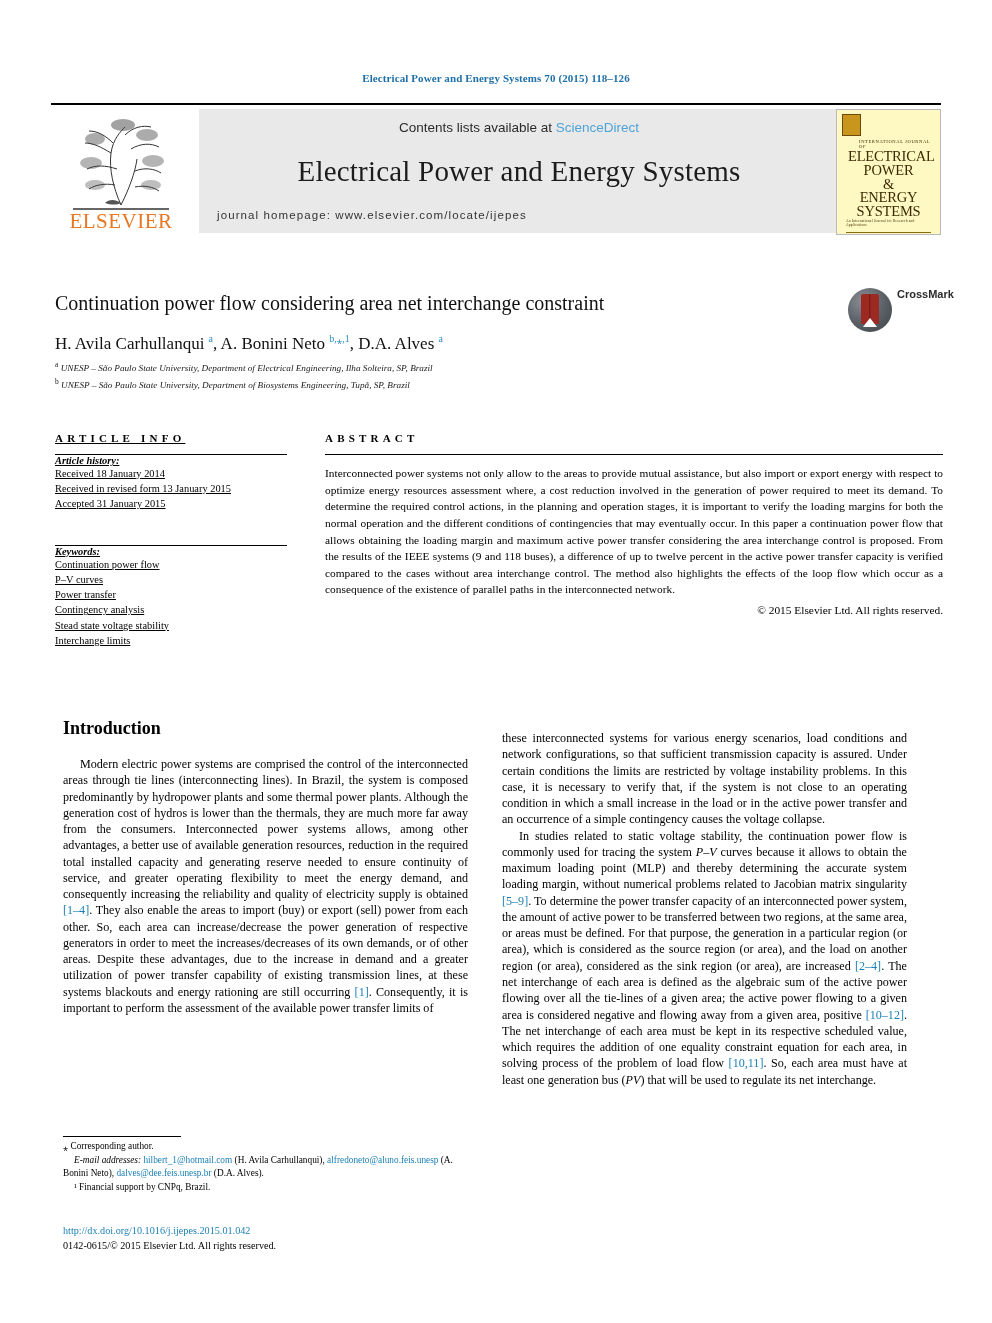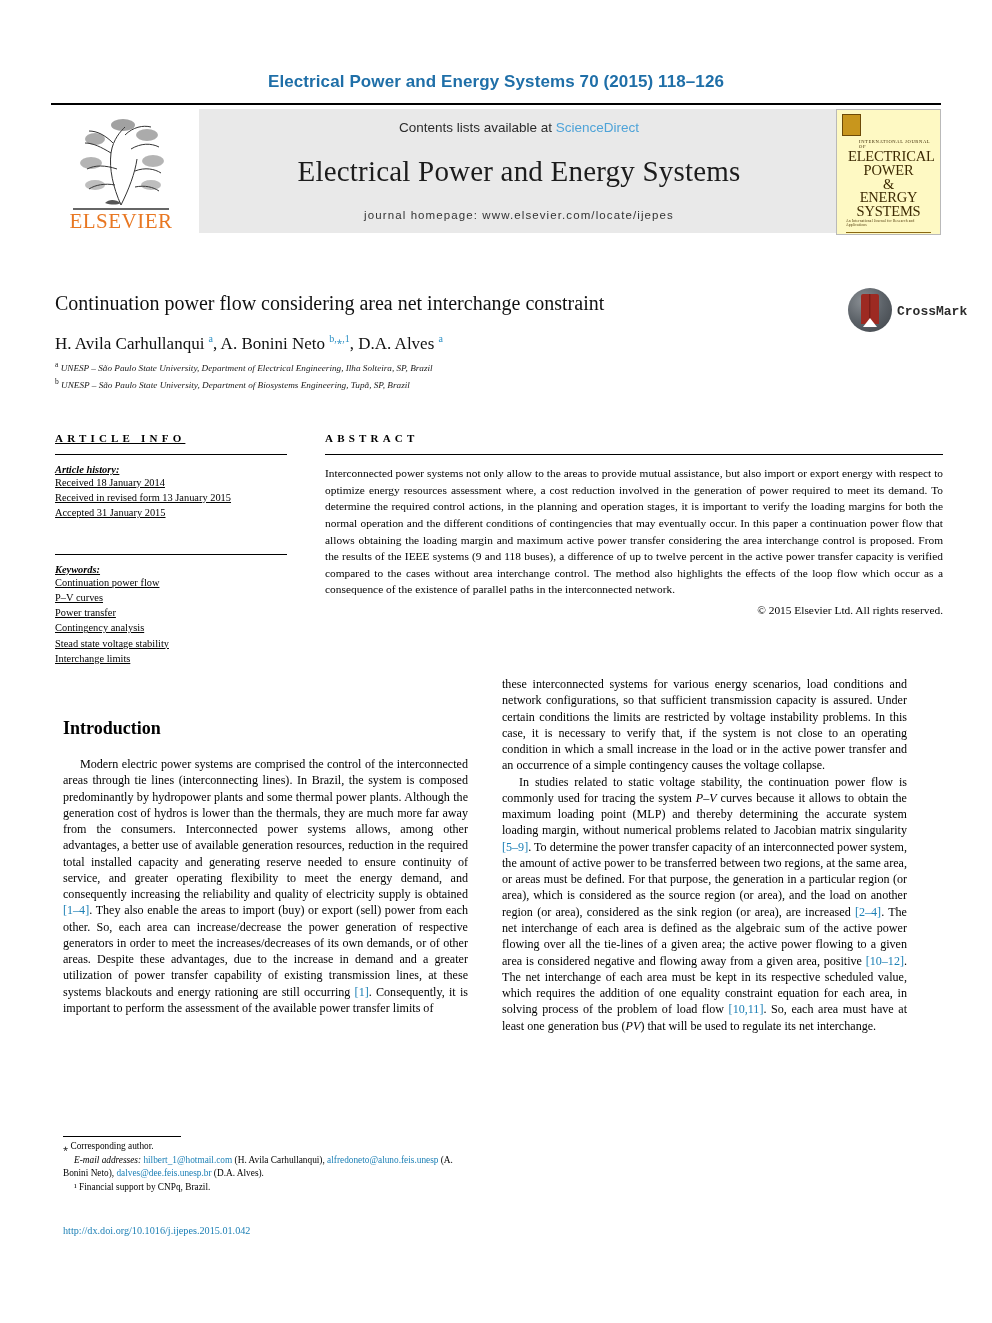--- a/index.html
+++ b/index.html
@@ -10,22 +10,22 @@
     color:#000;
     position:relative;
     overflow:hidden;
   }
   .page { position:absolute; left:0; top:0; width:992px; height:1323px; }
 
   
   .runninghead {
     position:absolute; top:72px; left:0; width:992px;
     text-align:center;
-    font-family:Liberation Sans, sans-serif;
-    font-weight:bold; font-size:17px;
+    font-family:Liberation Serif, serif;
+    font-weight:bold; font-size:11px;
     color:#1f6fa8; letter-spacing:.1px;
   }
 
   
   .banner {
     position:absolute; left:51px; top:103px; width:890px; height:132px;
     border-top:2.2px solid #000;
   }
   .banner-logo {
     position:absolute; left:0; top:4px; width:140px; height:124px;
@@ -40,23 +40,22 @@
     font-size:13.5px; color:#2b2b2b;
   }
   .contents-line .sd { color:#4ea3d8; }
   .journal-title {
     margin-top:20px;
     font-family:"Liberation Serif", serif;
     font-size:29px; color:#1c1c1c; letter-spacing:.2px;
   }
   .homepage-line {
     position:absolute; bottom:12px; left:0; width:100%;
-    text-align:center;
     font-family:"Liberation Sans", sans-serif;
-    font-size:11.5px; color:#333; letter-spacing:1.1px;
+    font-size:11.5px; color:#333; letter-spacing:1.1px;padding-left:18px;
   }
   .banner-cover {
     position:absolute; right:0; top:4px; width:103px; height:124px;
     border:1px solid #b9b9b9;
     background:#fef9c3;
     overflow:hidden;
   }
   .cover-inner { position:absolute; inset:0; padding:4px 5px; }
   .cover-crest {
     width:17px; height:20px; border:1px solid #6d4a07;
@@ -101,55 +100,55 @@
   .cm-book:after {
     content:""; position:absolute; left:50%; top:0; width:1.4px; height:100%;
     background:#6e1b16; transform:translateX(-50%);
   }
   .cm-tri {
     position:absolute; left:15px; bottom:5px;
     width:0;height:0;border-left:7px solid transparent;border-right:7px solid transparent;
     border-bottom:9px solid #ffffff;
   }
   .cm-label {
-    position:absolute; left:49px; top:16px;
-    font-family:Liberation Mono, monospace; font-weight:bold;
-    font-size:13px; color:#2b2b2b;
+    position:absolute; left:49px; top:0;
+    font-family:Liberation Sans, sans-serif; font-weight:bold;
+    font-size:11px; color:#2b2b2b;
   }
   .authors {
     position:absolute; left:55px; top:331px; width:800px;
     font-size:17px; color:#111;
   }
   .authors sup { font-size:10px; color:#2a8fc4; }
   .affil {
     position:absolute; left:55px; top:359px; width:820px;
     font-size:9.2px; font-style:italic; line-height:1.5; color:#1a1a1a;
   }
   .affil sup { font-style:normal; font-size:7.5px; }
 
   
   .info-col { position:absolute; left:55px; top:432px; width:232px;text-decoration:underline; }
   .abs-col  { position:absolute; left:325px; top:432px; width:618px; }
   .sec-head {
     font-family:"Liberation Serif", serif; font-weight:bold;
     font-size:11px; letter-spacing:4.2px; color:#000;
   }
   .rule { border-top:1px solid #000; margin-top:10px; }
-  .info-sub { font-style:italic; font-weight:bold; font-size:10.4px; margin-top:9px; }
+  .info-sub { font-style:italic; font-weight:bold; font-size:10.4px; }
   .info-line { font-size:10.4px; line-height:1.45; }
   .kw-block { margin-top:34px; }
   .abs-text {
     margin-top:10px; font-size:11.4px; line-height:1.46;
     text-align:justify; color:#000;
   }
   .abs-copy { margin-top:6px; text-align:right; font-size:11.4px; }
 
   
   .body-left  { position:absolute; left:63px; top:718px; width:405px; }
-  .body-right { position:absolute; left:502px; top:676px; width:405px; }
+  .body-right { position:absolute; left:502px; top:730px; width:405px; }
   .h1 { font-weight:bold; font-size:18px; margin-bottom:17px; }
   .para {
     font-size:12.1px; line-height:1.345; text-align:justify;
     text-indent:17px; margin:0 0 0 0;
   }
   .para.noind { text-indent:0; }
   .ref { color:#1b7fb5; }
   .it { font-style:italic; }
 
   
@@ -288,15 +287,16 @@
 
   <div class="fn-rule"></div>
   <div class="footnotes">
     <div>⁎ Corresponding author.</div>
     <div class="fn-ind"><span class="it">E-mail addresses:</span> <span class="link">hilbert_1@hotmail.com</span><span> (H. Avila Carhullanqui), </span><span class="link">alfredoneto@aluno.feis.unesp</span><span> (A. Bonini Neto), </span><span class="link">dalves@dee.feis.unesp.br</span><span> (D.A. Alves).</span></div>
     <div class="fn-ind">¹ Financial support by CNPq, Brazil.</div>
   </div>
 
   <div class="doi-block">
     <div class="doi">http://dx.doi.org/10.1016/j.ijepes.2015.01.042</div>
+    <div>0142-0615/© 2015 Elsevier Ltd. All rights reserved.</div>
   </div>
 
 </div>
 
 </body></html>

